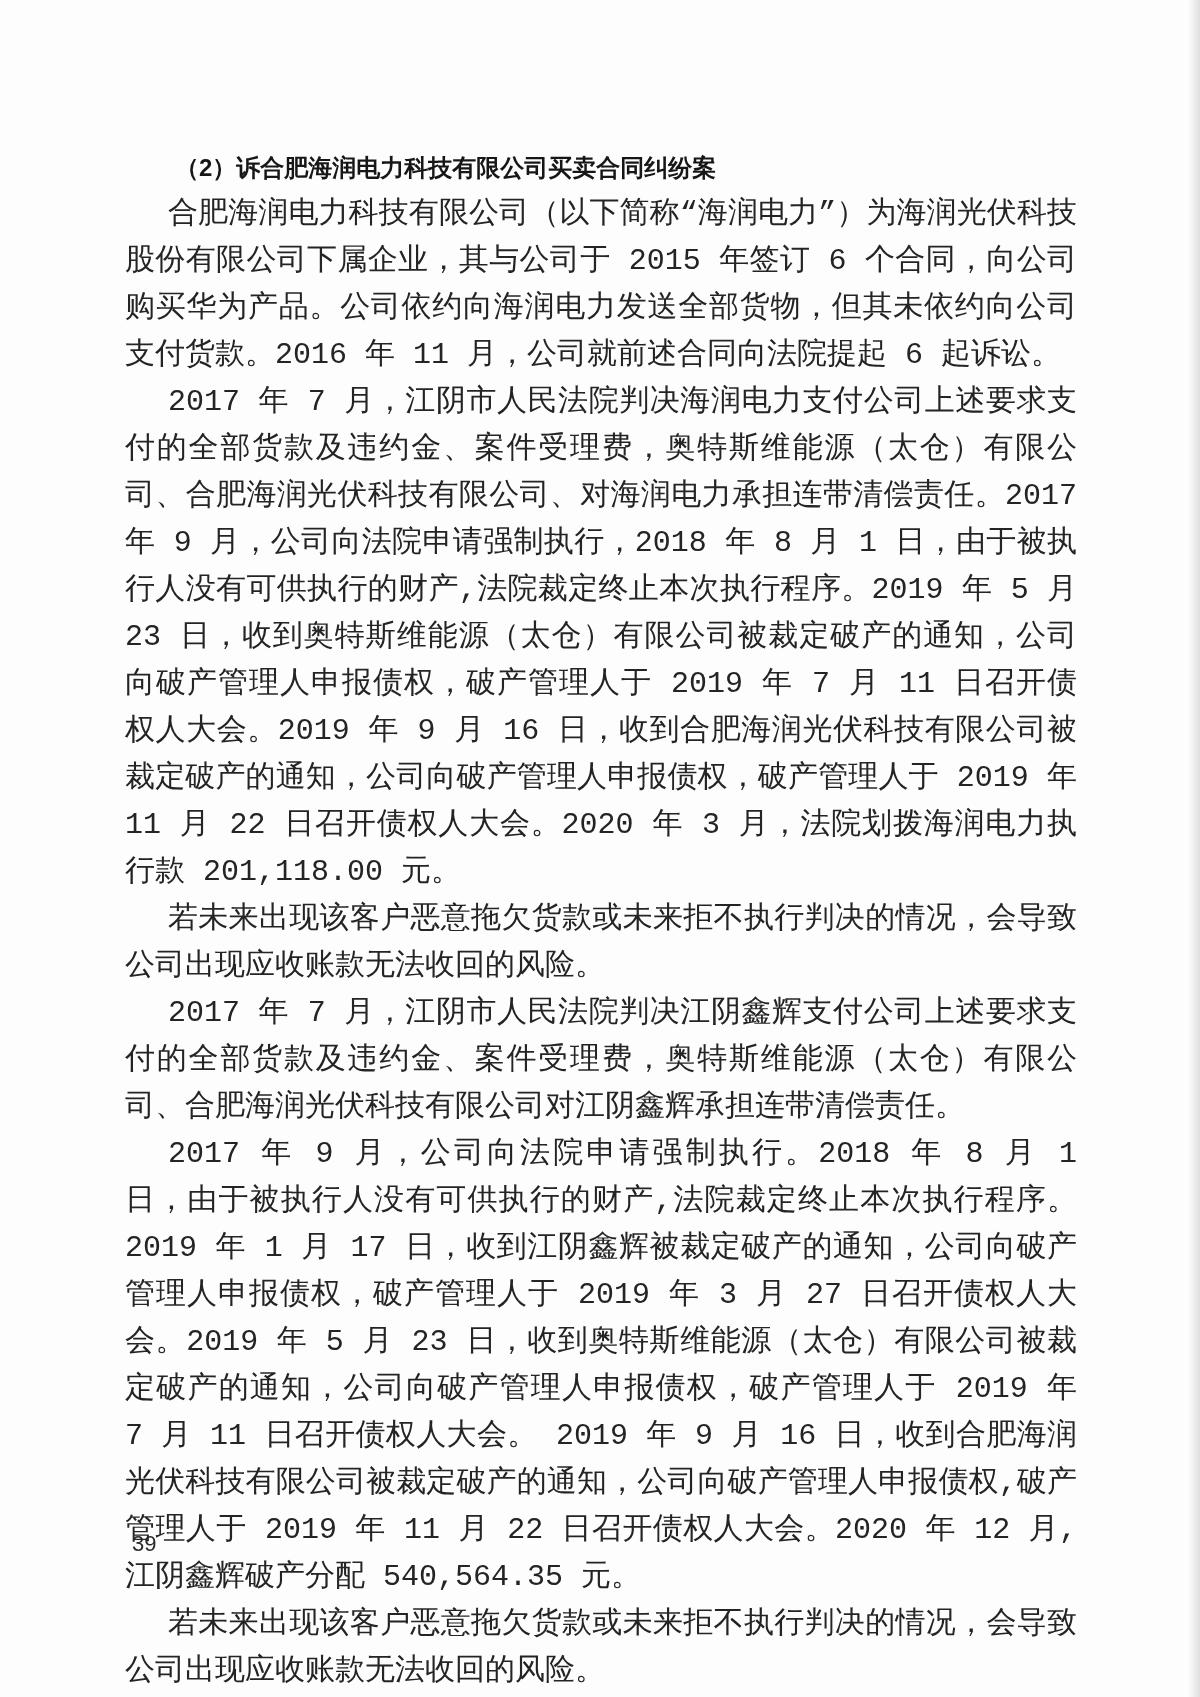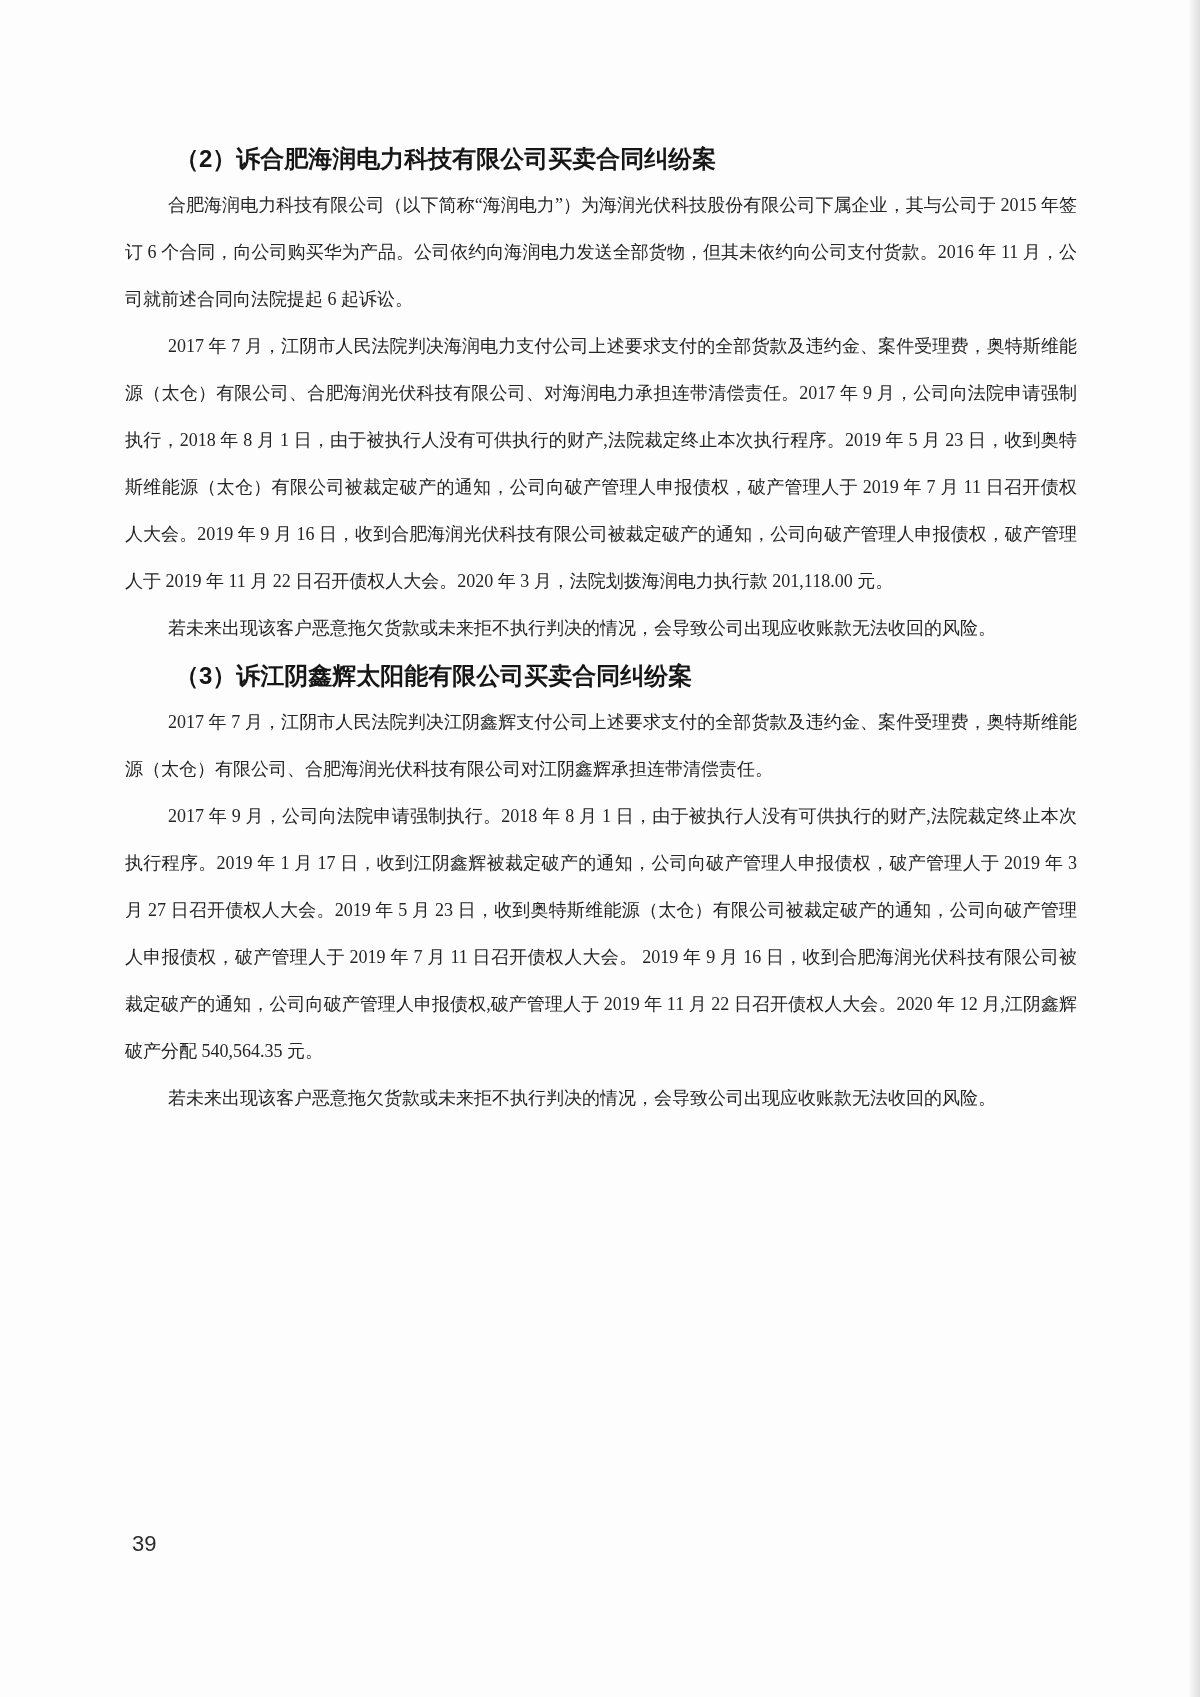--- a/index.html
+++ b/index.html
@@ -14,32 +14,32 @@
   .scan-edge {
     position: absolute;
     top: 0; right: 0;
     width: 12px; height: 100%;
     background: linear-gradient(to right, rgba(0,0,0,0), rgba(0,0,0,0.12));
     pointer-events: none;
   }
   .content {
     position: absolute;
     left: 125px;
-    top: 135px;
+    top: 144px;
     width: 952px;
   }
   .para {
     margin: 0;
-    font-size: 18px;
+    font-size: 30px;
     line-height: 47px;
     color: #242424;
     text-align: justify;
     text-justify: inter-ideograph;
     text-indent: 43px;
-    font-family: Liberation Serif, serif;
+    font-family: Liberation Mono, monospace;
   }
   .heading {
     margin: 0;
     font-size: 24px;
     line-height: 47px;
     font-weight: 700;
     color: #161616;
     text-indent: 50px;
     font-family: "Liberation Sans", "DejaVu Sans", sans-serif;
   }
@@ -58,21 +58,20 @@
 </style>
 </head>
 <body>
 
 <div class="page">
   <main class="content">
     <h3 class="heading">（2）诉合肥海润电力科技有限公司买卖合同纠纷案</h3>
     <p class="para">合肥海润电力科技有限公司（以下简称“海润电力”）为海润光伏科技股份有限公司下属企业，其与公司于 2015  年签订 6 个合同，向公司购买华为产品。公司依约向海润电力发送全部货物，但其未依约向公司支付货款。2016 年 11 月，公司就前述合同向法院提起 6 起诉讼。</p>
     <p class="para">2017 年 7 月，江阴市人民法院判决海润电力支付公司上述要求支付的全部货款及违约金、案件受理费，奥特斯维能源（太仓）有限公司、合肥海润光伏科技有限公司、对海润电力承担连带清偿责任。2017 年 9 月，公司向法院申请强制执行，2018 年 8 月 1 日，由于被执行人没有可供执行的财产,法院裁定终止本次执行程序。2019 年 5 月 23 日，收到奥特斯维能源（太仓）有限公司被裁定破产的通知，公司向破产管理人申报债权，破产管理人于 2019 年 7 月 11 日召开债权人大会。2019 年 9 月 16 日，收到合肥海润光伏科技有限公司被裁定破产的通知，公司向破产管理人申报债权，破产管理人于 2019 年 11 月 22 日召开债权人大会。2020 年 3 月，法院划拨海润电力执行款 201,118.00 元。</p>
     <p class="para">若未来出现该客户恶意拖欠货款或未来拒不执行判决的情况，会导致公司出现应收账款无法收回的风险。</p>
-    <h3 class="heading">（3）诉江阴鑫辉太阳能有限公司买卖合同纠纷案</h3>
     <p class="para">2017 年 7 月，江阴市人民法院判决江阴鑫辉支付公司上述要求支付的全部货款及违约金、案件受理费，奥特斯维能源（太仓）有限公司、合肥海润光伏科技有限公司对江阴鑫辉承担连带清偿责任。</p>
     <p class="para">2017 年 9 月，公司向法院申请强制执行。2018 年 8 月 1 日，由于被执行人没有可供执行的财产,法院裁定终止本次执行程序。2019 年 1 月 17 日，收到江阴鑫辉被裁定破产的通知，公司向破产管理人申报债权，破产管理人于 2019 年 3 月 27 日召开债权人大会。2019 年 5 月 23 日，收到奥特斯维能源（太仓）有限公司被裁定破产的通知，公司向破产管理人申报债权，破产管理人于 2019 年 7 月 11 日召开债权人大会。 2019 年 9 月 16 日，收到合肥海润光伏科技有限公司被裁定破产的通知，公司向破产管理人申报债权,破产管理人于 2019 年 11 月 22 日召开债权人大会。2020 年 12 月,江阴鑫辉破产分配 540,564.35 元。</p>
     <p class="para">若未来出现该客户恶意拖欠货款或未来拒不执行判决的情况，会导致公司出现应收账款无法收回的风险。</p>
   </main>
 
   <footer class="page-footer">
     <span class="page-number">39</span>
   </footer>
 
   <div class="scan-edge"></div>

